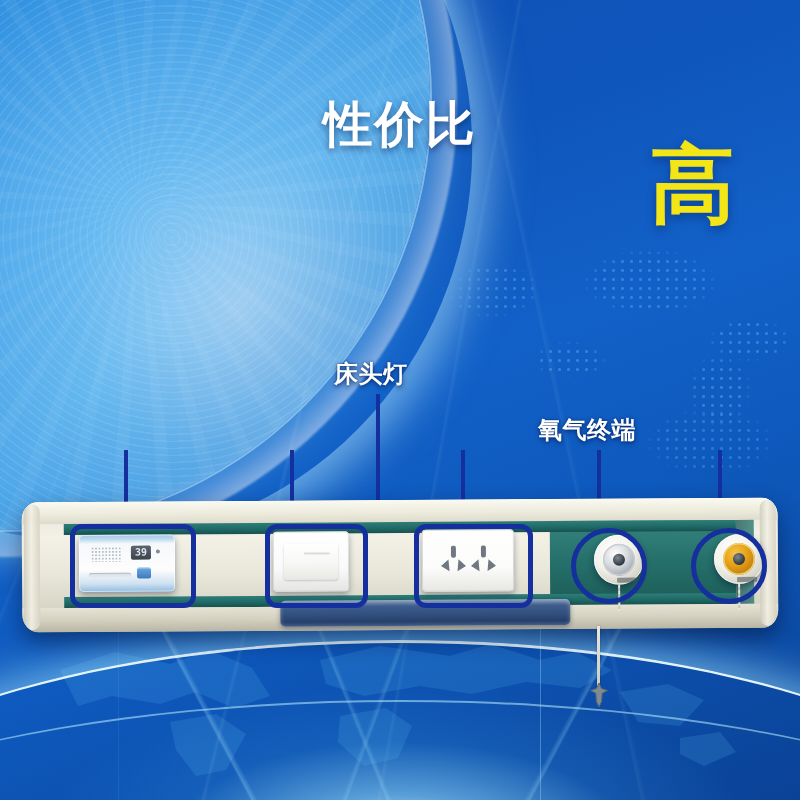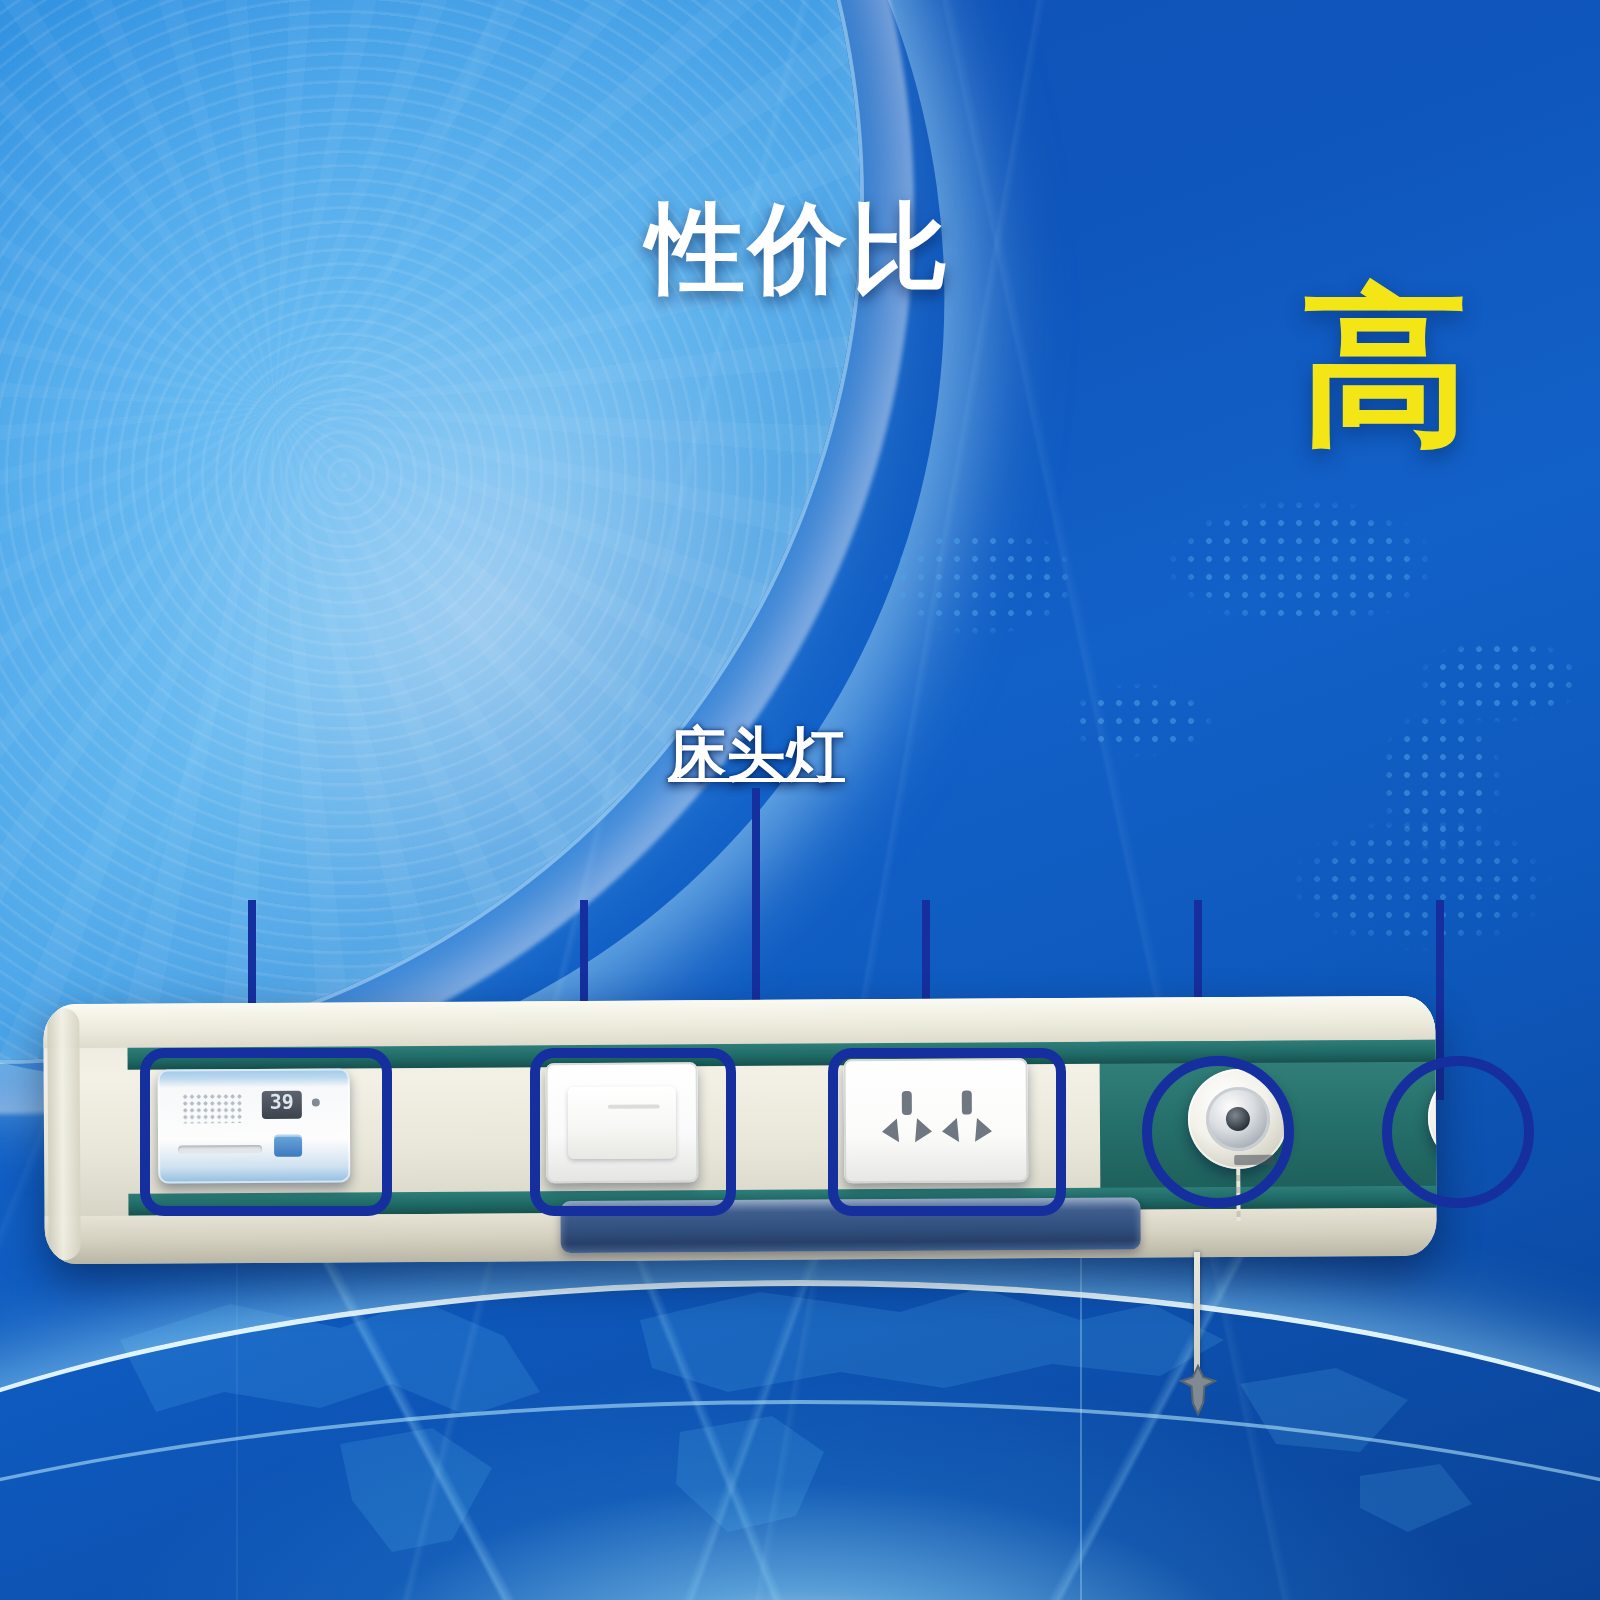--- a/index.html
+++ b/index.html
@@ -85,25 +85,25 @@
   .headline{position:absolute;left:0;top:80px;width:800px;text-align:center;}
   .hl-row1{font-size:49px;font-weight:bold;letter-spacing:2px;color:#ffffff;line-height:1.05;
     text-shadow:0 3px 7px rgba(2,30,85,.60), 0 0 2px rgba(2,30,85,.7);}
   .hl-row1 .accent{color:#f5e81a;text-shadow:0 3px 7px rgba(2,30,85,.55);}
   .hl-row2{margin-top:12px;font-size:49px;font-weight:bold;letter-spacing:2px;color:#ffffff;
     text-shadow:0 3px 7px rgba(2,30,85,.60);}
   .hl-big{position:absolute;left:650px;top:142px;font-size:85px;font-weight:bold;color:#f3e516;line-height:1;
     text-shadow:0 4px 10px rgba(2,30,85,.45);}
 
   
-  .label{position:absolute;color:#ffffff;font-weight:bold;font-size:29px;letter-spacing:.5px;white-space:nowrap;
-    text-shadow:0 2px 5px rgba(3,35,95,.75), 0 0 2px rgba(3,35,95,.9);text-decoration:underline;}
-
-  
-  .panel-wrap{position:absolute;left:22px;top:500px;width:696px;height:130px;}
+  .label{position:absolute;color:#ffffff;font-weight:bold;font-size:24px;letter-spacing:.5px;white-space:nowrap;
+    text-shadow:0 2px 5px rgba(3,35,95,.75), 0 0 2px rgba(3,35,95,.9);}
+
+  
+  .panel-wrap{position:absolute;left:22px;top:500px;width:756px;height:130px;}
   .panel{position:absolute;inset:0;border-radius:16px/18px;
     background:linear-gradient(180deg,#dfded2 0%,#eceadd 10%,#f3f1e6 28%,#e9e7d9 56%,#d8d6c7 80%,#c5c2b2 100%);
     box-shadow:0 10px 22px rgba(0,12,40,.45), inset 0 1px 0 rgba(255,255,255,.85);
     transform:rotate(-0.35deg);overflow:hidden;}
   .panel-top-round{position:absolute;left:0;top:0;width:100%;height:22px;border-radius:16px 16px 0 0;
     background:linear-gradient(180deg,#fbfaf2 0%,#eceadb 60%,#dedbcc 100%);}
   .stripe{position:absolute;left:42px;width:672px;height:11px;background:linear-gradient(180deg,#2e7d78,#1f6a66 55%,#17514e);}
   .stripe-top{top:22px;}
   .stripe-bot{top:95px;}
   .green-field{position:absolute;left:528px;top:22px;width:186px;height:84px;
@@ -208,20 +208,21 @@
   <div class="vline" style="left:118px;opacity:.25"></div>
   <div class="bottom-arc"></div>
   <div class="bottom-arc2"></div>
 
   <div class="headline">
     <div class="hl-row2">性价比</div>
   </div>
   <div class="hl-big">高</div>
 
   <div class="label" style="left:334px; top:358px;">床头灯</div>
+  <div class="label" style="left:538px; top:414px;">氧气终端</div>
 
   <div class="leader" style="left:124px; top:450px; height:82px;"></div>
   <div class="leader" style="left:290px; top:450px; height:82px;"></div>
   <div class="leader" style="left:376px; top:394px; height:216px;"></div>
   <div class="leader" style="left:461px; top:450px; height:82px;"></div>
   <div class="leader" style="left:597px; top:450px; height:100px;"></div>
   <div class="leader" style="left:718px; top:450px; height:100px;"></div>
 
   <div class="panel-wrap">
     <div class="panel">

